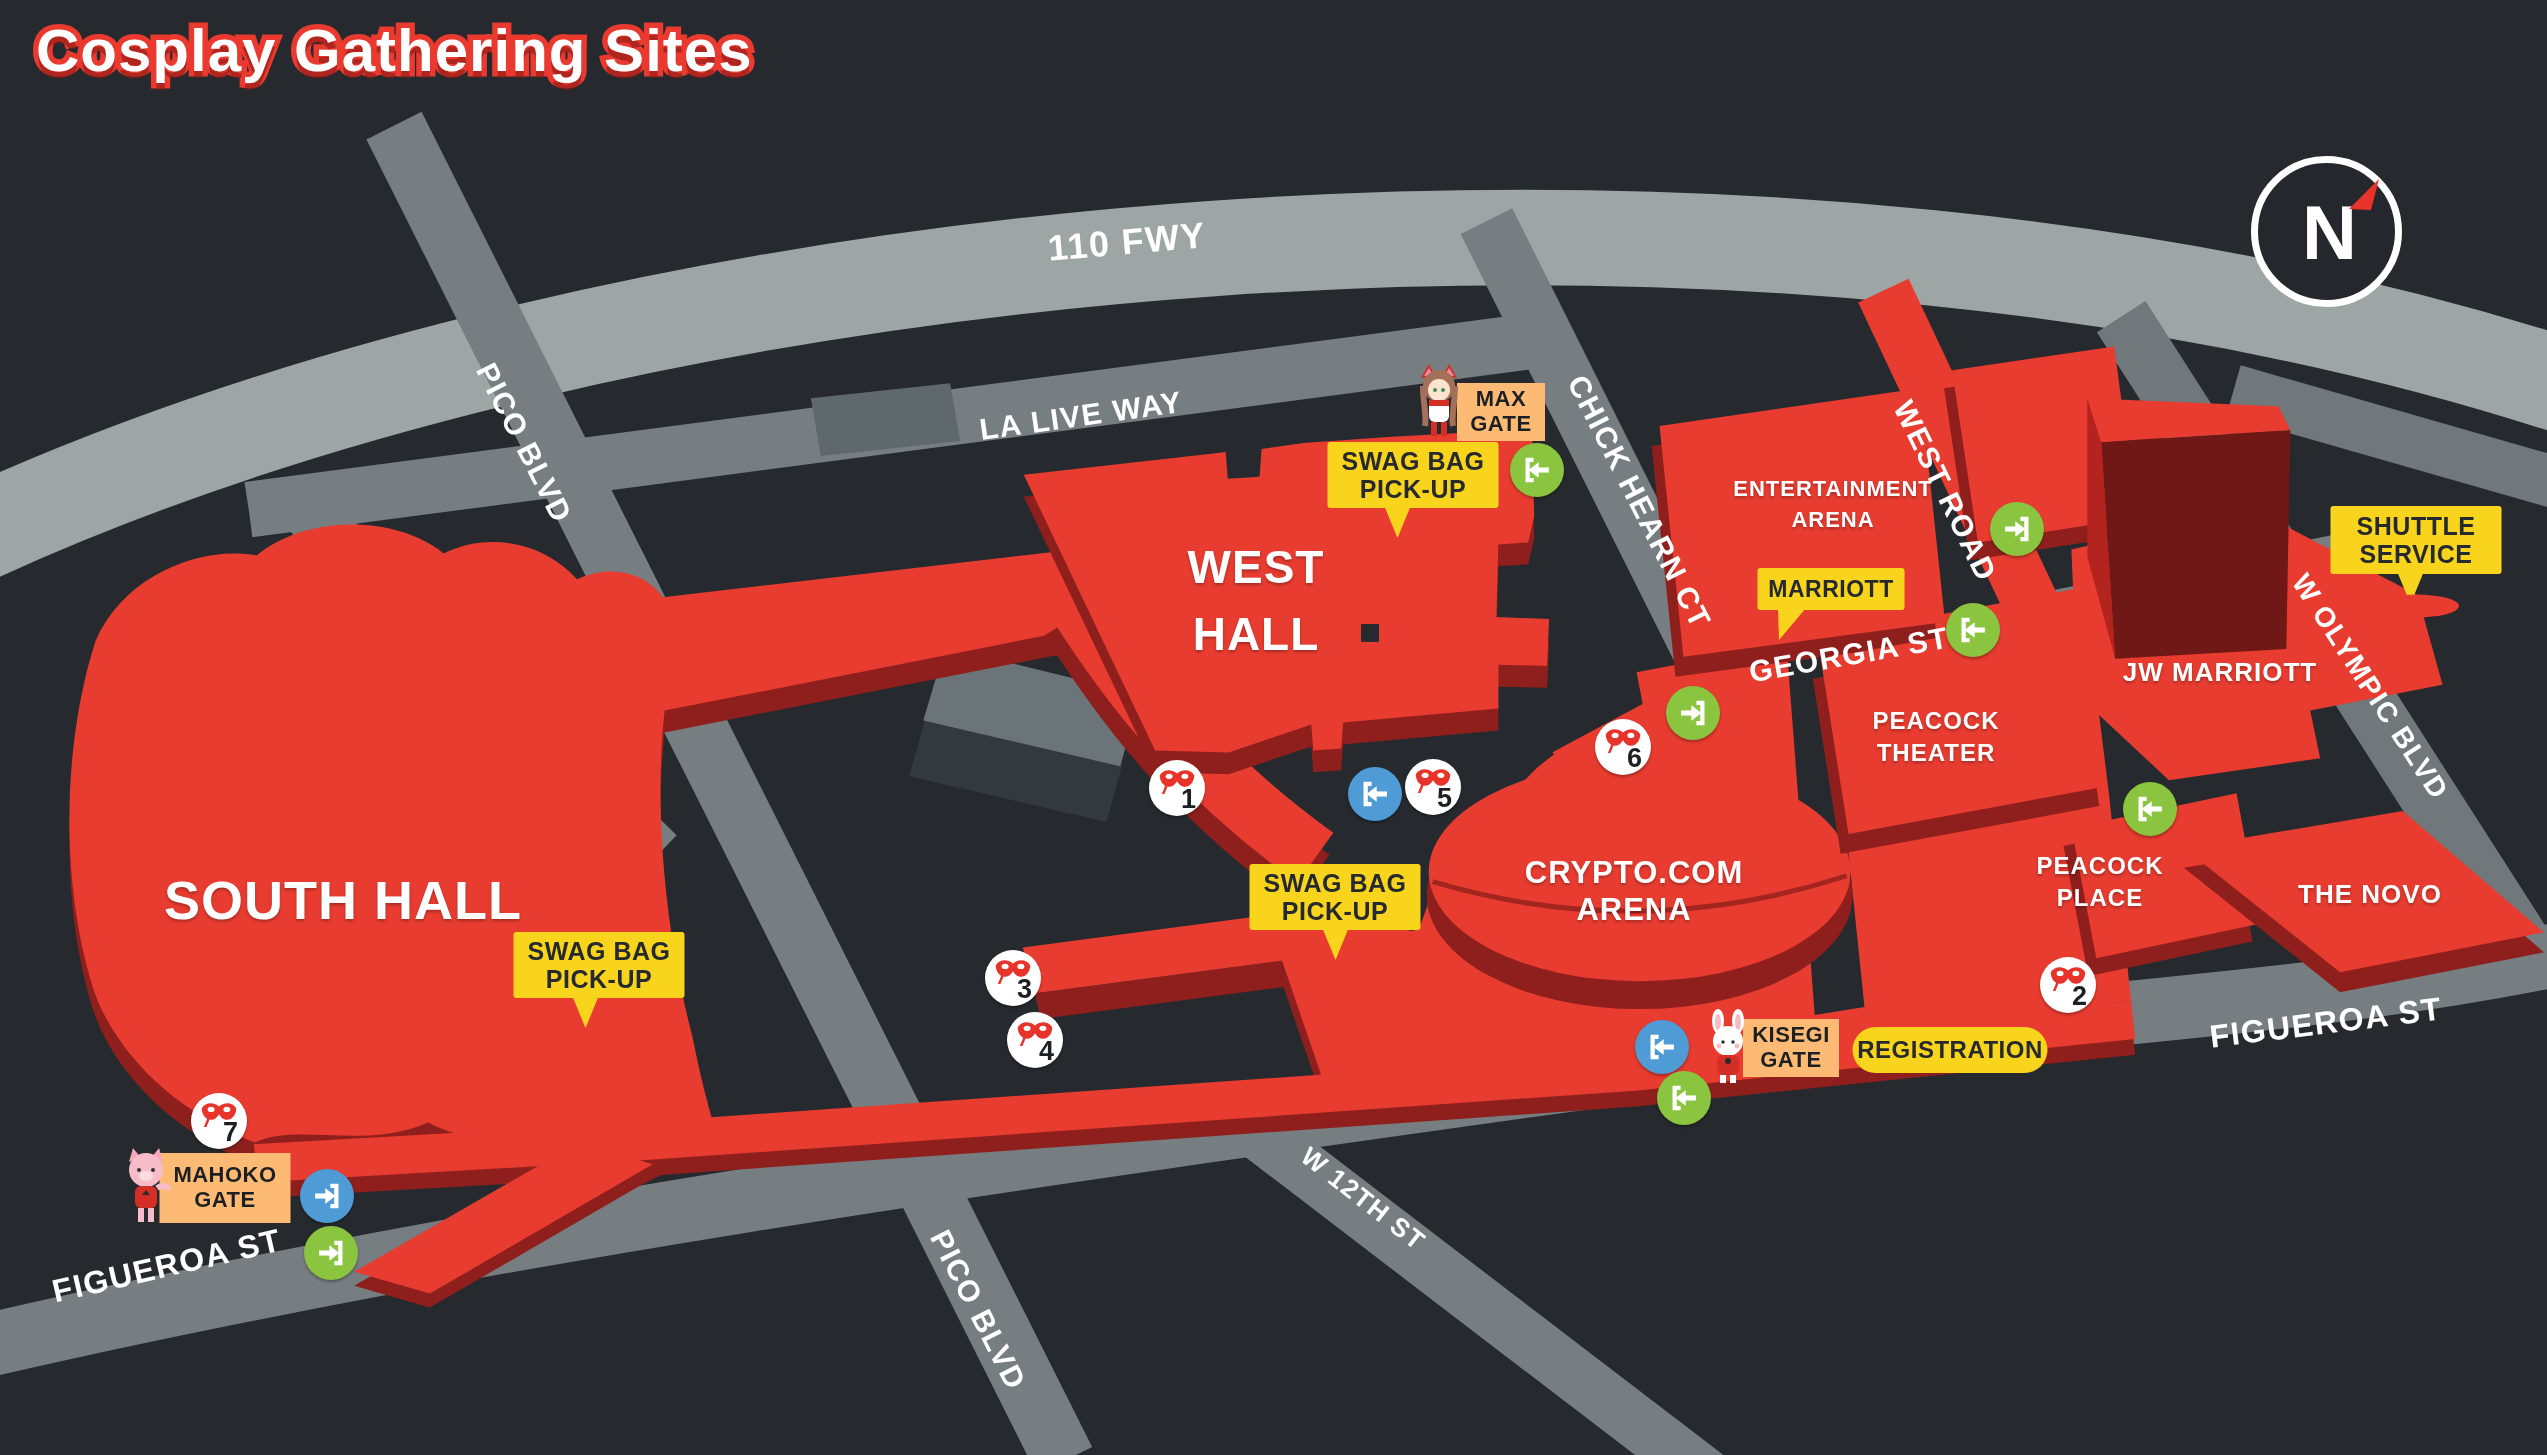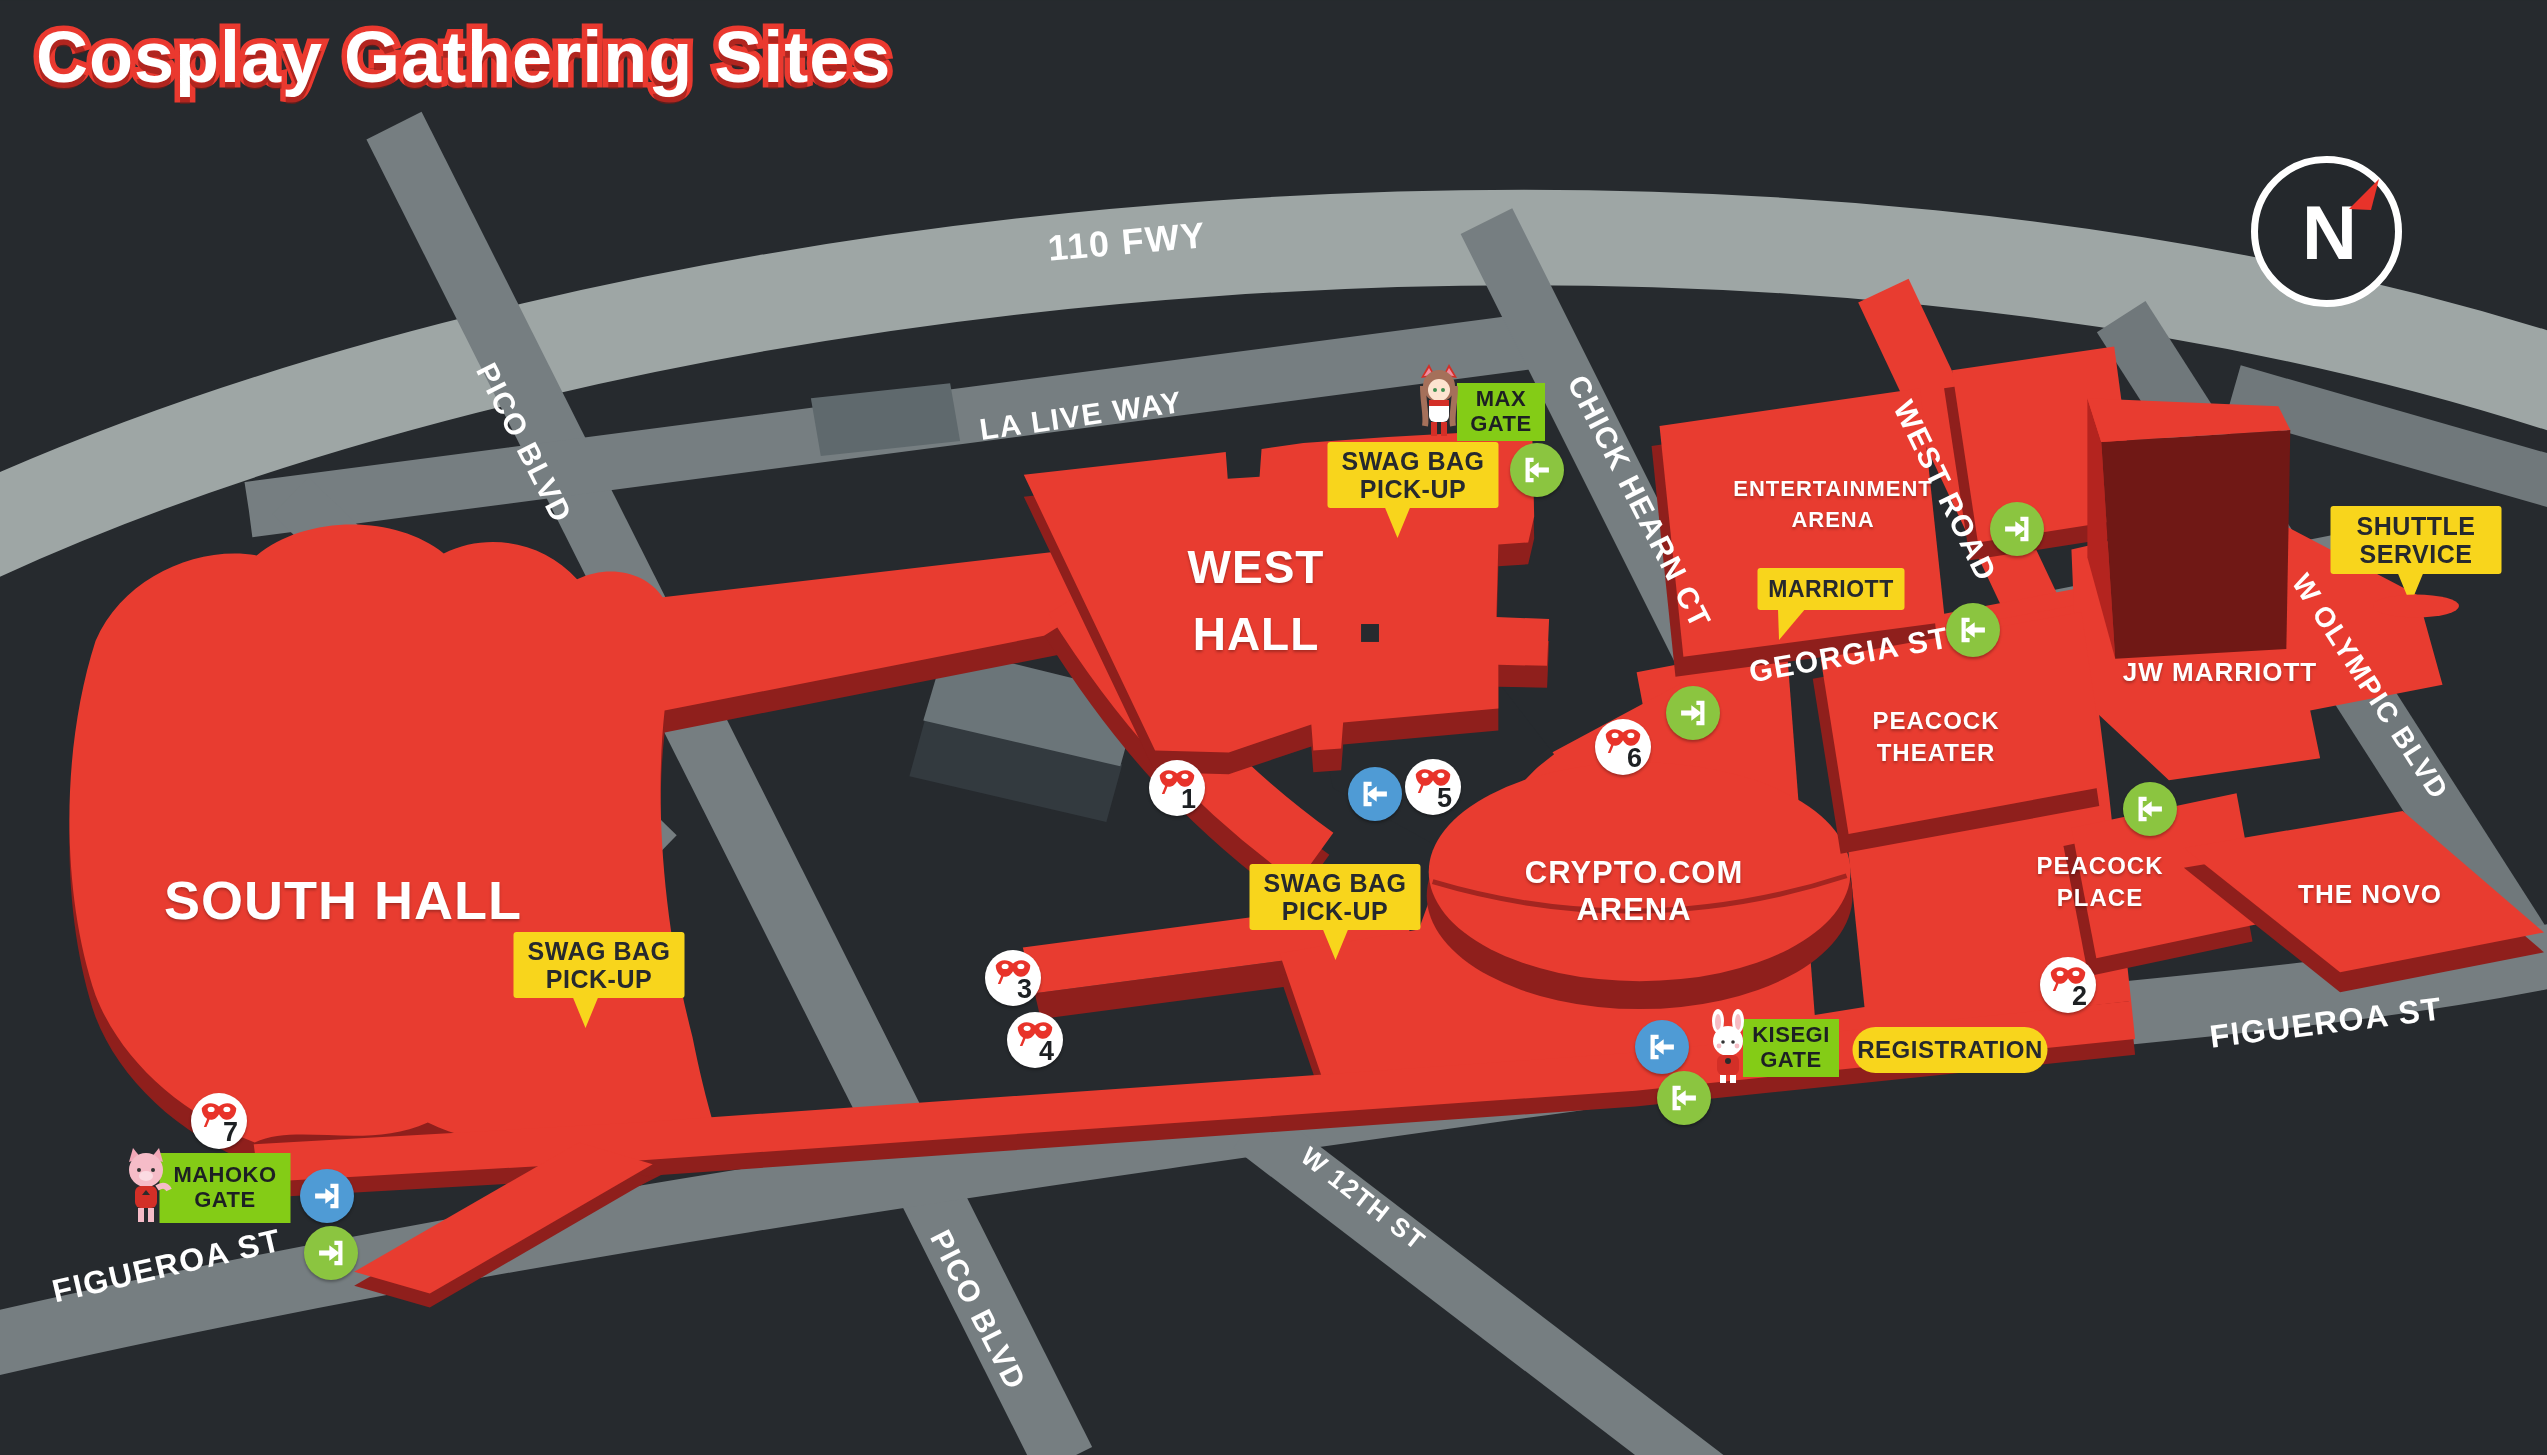--- a/index.html
+++ b/index.html
@@ -8,31 +8,31 @@
   #stage svg.base{position:absolute;left:0;top:0;}
   .rlabel{position:absolute;color:#fff;font-weight:700;white-space:nowrap;letter-spacing:1.5px;}
   .blabel{position:absolute;color:#fff;font-weight:700;text-align:center;white-space:pre-line;
           transform:translate(-50%,-50%);letter-spacing:1px;line-height:1.45;
           text-shadow:0 2px 3px rgba(0,0,0,.28);}
   .callout{position:absolute;background:#f8d51c;color:#26292e;font-weight:700;text-align:center;
            white-space:pre-line;transform:translate(-50%,-50%);line-height:1.14;
            display:flex;align-items:center;justify-content:center;border-radius:3px;letter-spacing:0.5px;}
   .ptr{position:absolute;width:0;height:0;border-left:14px solid transparent;
        border-right:14px solid transparent;border-top:34px solid #f8d51c;bottom:-30px;}
-  .gate{position:absolute;background:#84cc16;color:#1d2023;font-weight:700;text-align:center;
+  .gate{position:absolute;background:#fdba74;color:#1d2023;font-weight:700;text-align:center;
         white-space:pre-line;transform:translate(-50%,-50%);line-height:1.12;
         display:flex;align-items:center;justify-content:center;letter-spacing:0.5px;}
   .marker{position:absolute;width:56px;height:56px;border-radius:50%;background:#fff;
           transform:translate(-50%,-50%);box-shadow:0 2px 3px rgba(0,0,0,.3);}
   .marker svg{position:absolute;top:7px;left:50%;transform:translateX(-50%);}
   .marker .num{position:absolute;bottom:1px;right:9px;font-weight:800;font-size:27px;color:#1d2023;}
   .eicon{position:absolute;width:54px;height:54px;border-radius:50%;transform:translate(-50%,-50%);
          display:flex;align-items:center;justify-content:center;box-shadow:0 2px 3px rgba(0,0,0,.3);}
   .eicon.green{background:#8bc540;} .eicon.blue{background:#4f9bd5;}
-  #title{position:absolute;left:36px;top:16px;font-size:72px;font-weight:800;color:#fff;
+  #title{position:absolute;left:36px;top:16px;font-size:60px;font-weight:800;color:#fff;
          letter-spacing:1px;-webkit-text-stroke:11px #ea392f;paint-order:stroke fill;
          text-shadow:0 7px 0 rgba(130,22,18,.55);white-space:nowrap;}
   #compass{position:absolute;left:2251px;top:156px;width:151px;height:151px;border-radius:50%;
            background:#24282c;border:7px solid #fff;box-sizing:border-box;}
   #compass .n{position:absolute;left:44px;top:26px;font-size:76px;font-weight:800;color:#fff;}
   #compass svg{position:absolute;right:14px;top:14px;}
   .shuttle-ellipse{position:absolute;width:86px;height:23px;border-radius:50%;background:#e83c30;
                    transform:translate(-50%,-50%);}
   .chr{position:absolute;}
 </style>

